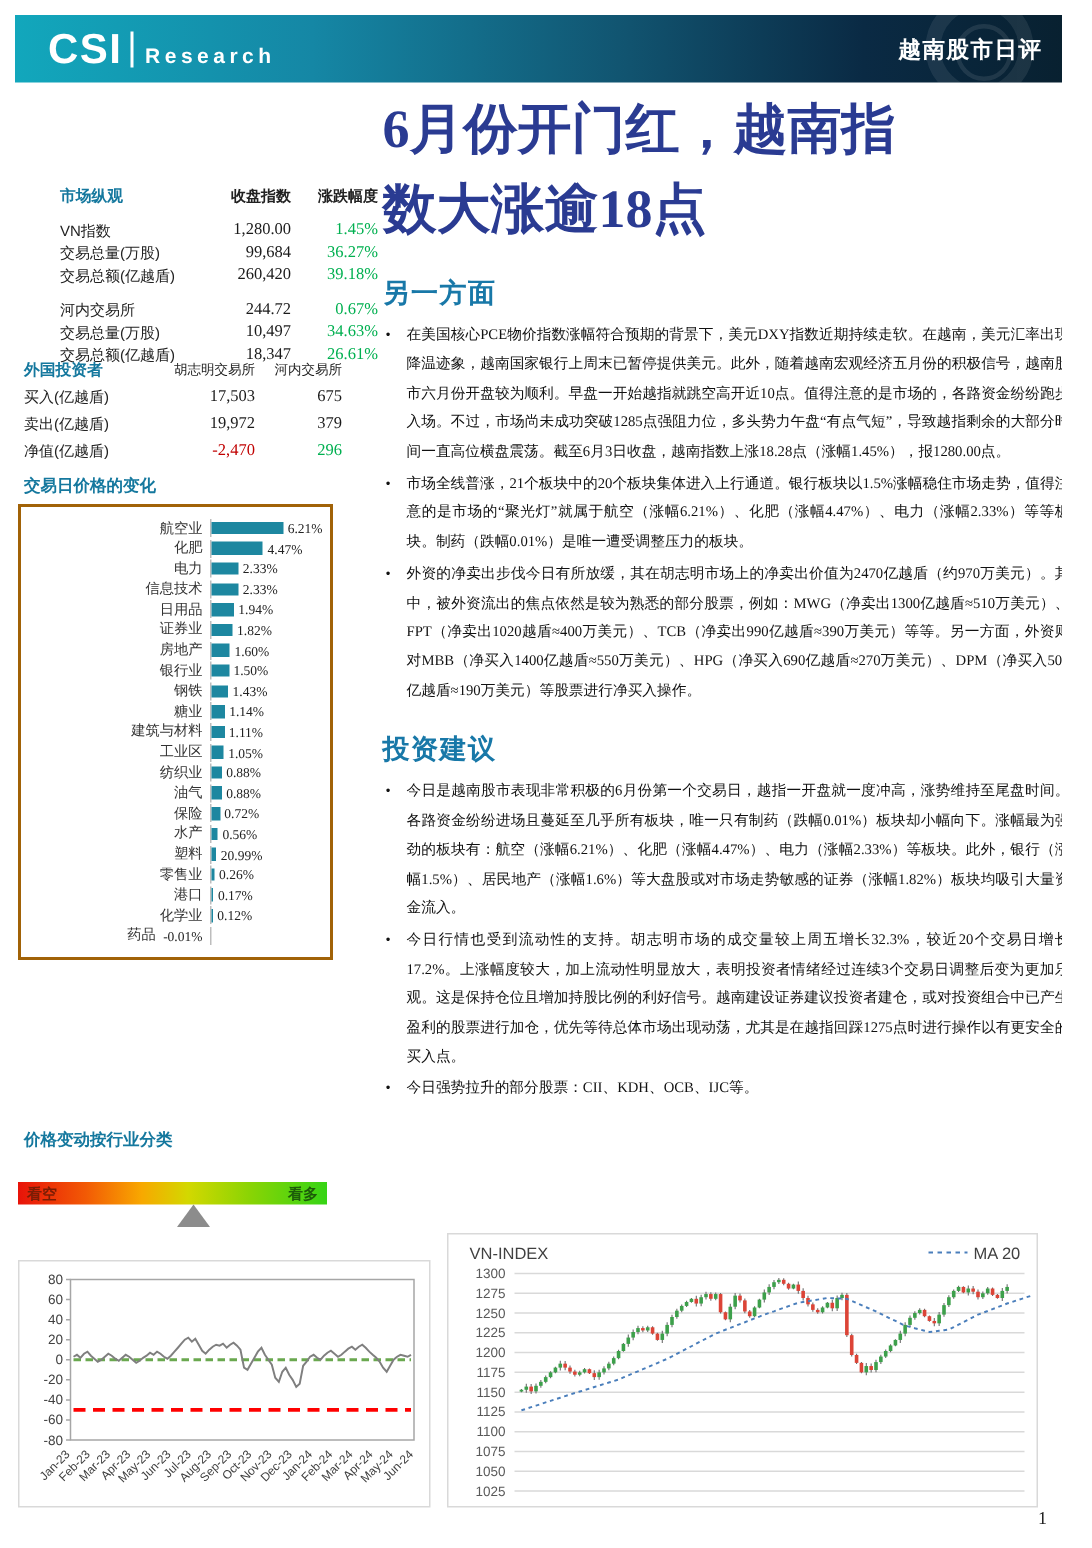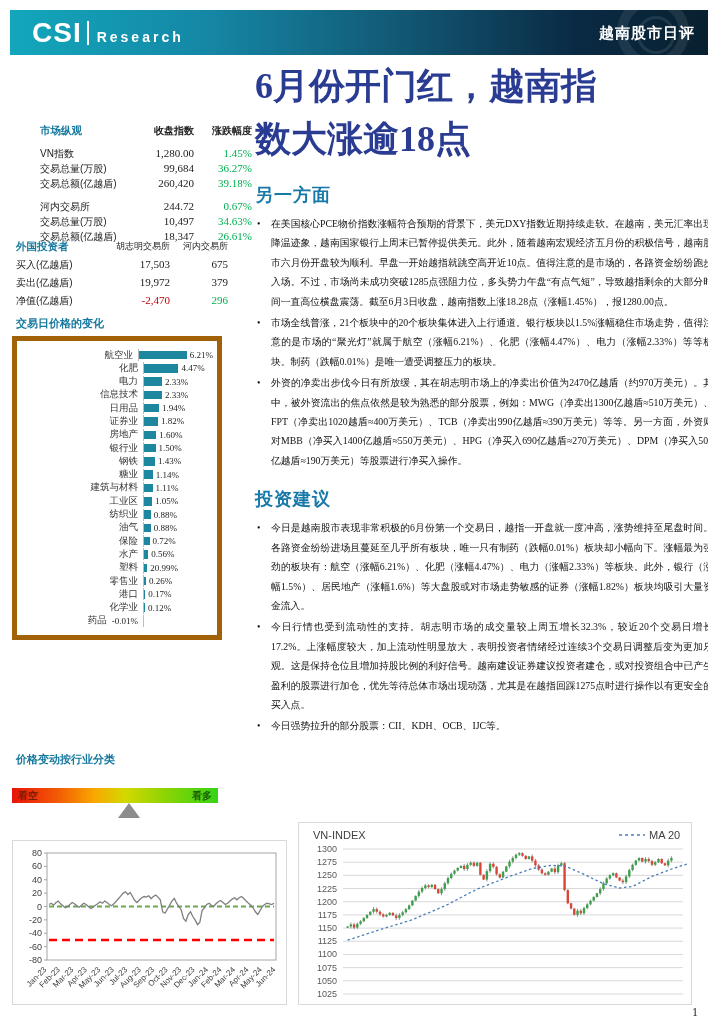--- a/index.html
+++ b/index.html
@@ -36,21 +36,21 @@
   .ftable { position:absolute; left:16px; top:240px; width:212px; display:grid;
     grid-template-columns:1fr 72px 58px; row-gap:4px; font-size:10px; }
   .ftable .t-title { color:#15789e; font-weight:bold; font-size:10.5px; }
   .ftable .t-col { text-align:right; color:#222; font-size:9px; }
   .ftable .lbl { color:#222; }
   .ftable .val { text-align:right; font-family:"Liberation Serif", serif; font-size:11px; }
 
   .chart-title { position:absolute; left:16px; font-size:11px; font-weight:bold; color:#15789e; }
   #sector-title { top:316px; }
   .sector-box { position:absolute; left:12px; top:336px; width:210px; height:304px;
-    border:5px solid #a16207; padding:8px 4px 8px 0; display:flex; flex-direction:column; justify-content:space-between; }
+    border:2px solid #a16207; padding:8px 4px 8px 0; display:flex; flex-direction:column; justify-content:space-between; }
   .srow { display:flex; align-items:center; height:12px; }
   .srow .sname { width:126px; display:flex; justify-content:flex-end; align-items:center; gap:5px;
     padding-right:5px; font-size:9.5px; color:#333; white-space:nowrap; }
   .srow .bars { flex:1; border-left:1px solid #bdbdbd; height:100%; display:flex; align-items:center; }
   .srow .bar { height:8.5px; background:#1d87a0; }
   .srow .sval { margin-left:3px; font-size:9px; font-family:"Liberation Serif", serif; color:#222; white-space:nowrap; }
   .srow .snegval { font-size:9px; font-family:"Liberation Serif", serif; color:#222; }
 
   #meter-title { top:752px; }
   .meter { position:absolute; left:12px; top:788px; width:206px; height:15px;

